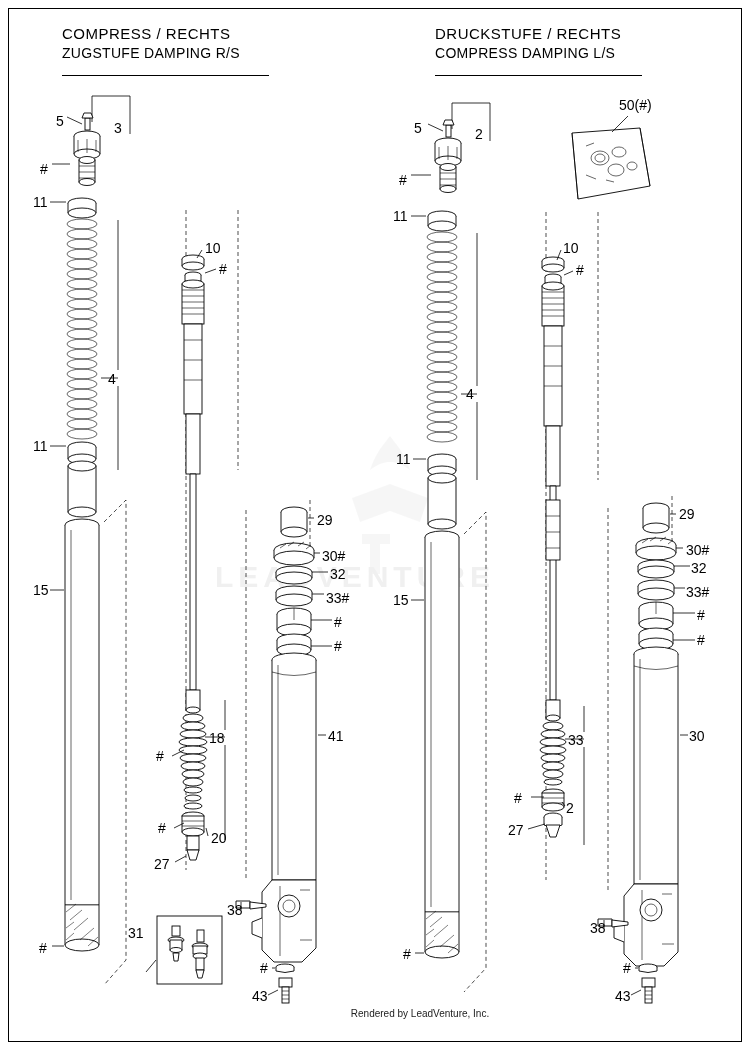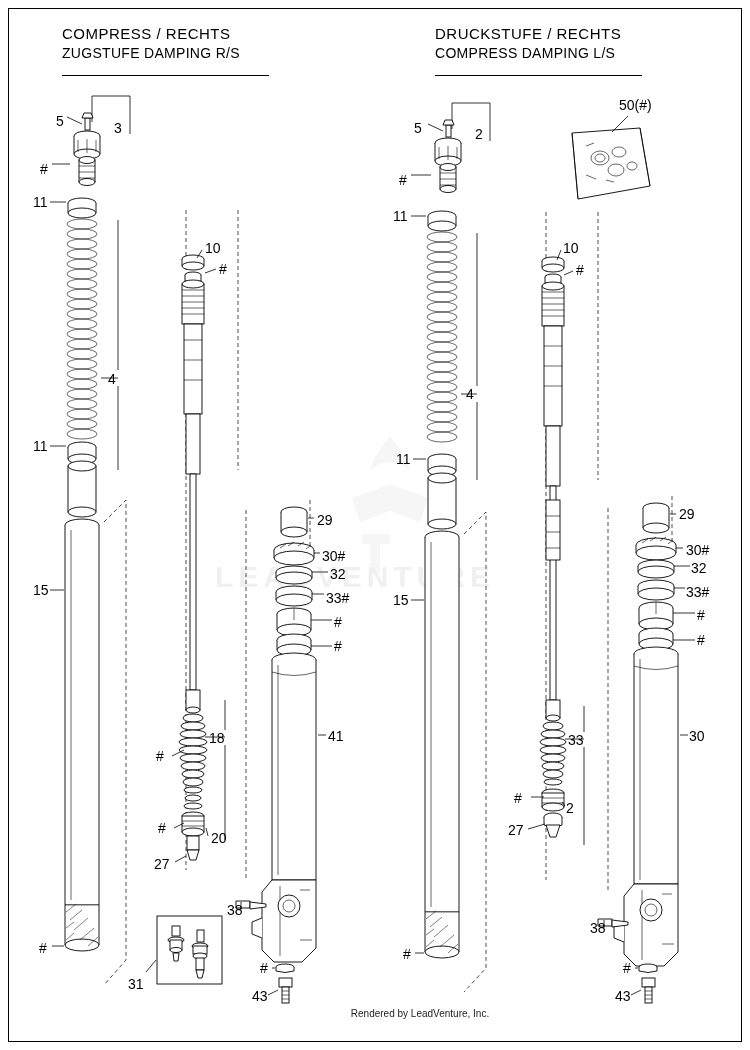--- a/index.html
+++ b/index.html
@@ -593,21 +593,21 @@
   <div class="lbl" style="left:326px; top:590px;">33#</div>
   <div class="lbl" style="left:334px; top:614px;">#</div>
   <div class="lbl" style="left:334px; top:638px;">#</div>
   <div class="lbl" style="left:209px; top:730px;">18</div>
   <div class="lbl" style="left:328px; top:728px;text-align:center;">41</div>
   <div class="lbl" style="left:156px; top:748px;">#</div>
   <div class="lbl" style="left:158px; top:820px;">#</div>
   <div class="lbl" style="left:211px; top:830px;">20</div>
   <div class="lbl" style="left:154px; top:856px;">27</div>
   <div class="lbl" style="left:227px; top:902px;">38</div>
-  <div class="lbl" style="left:128px; top:976px;">31</div>
+  <div class="lbl" style="left:128px; top:925px;">31</div>
   <div class="lbl" style="left:39px;  top:940px;">#</div>
   <div class="lbl" style="left:260px; top:960px;">#</div>
   <div class="lbl" style="left:252px; top:988px;">43</div>
 
   <div class="lbl" style="left:414px; top:120px;">5</div>
   <div class="lbl" style="left:475px; top:126px;">2</div>
   <div class="lbl" style="left:399px; top:172px;">#</div>
   <div class="lbl" style="left:619px; top:97px;">50(#)</div>
   <div class="lbl" style="left:393px; top:208px;">11</div>
   <div class="lbl" style="left:563px; top:240px;">10</div>

